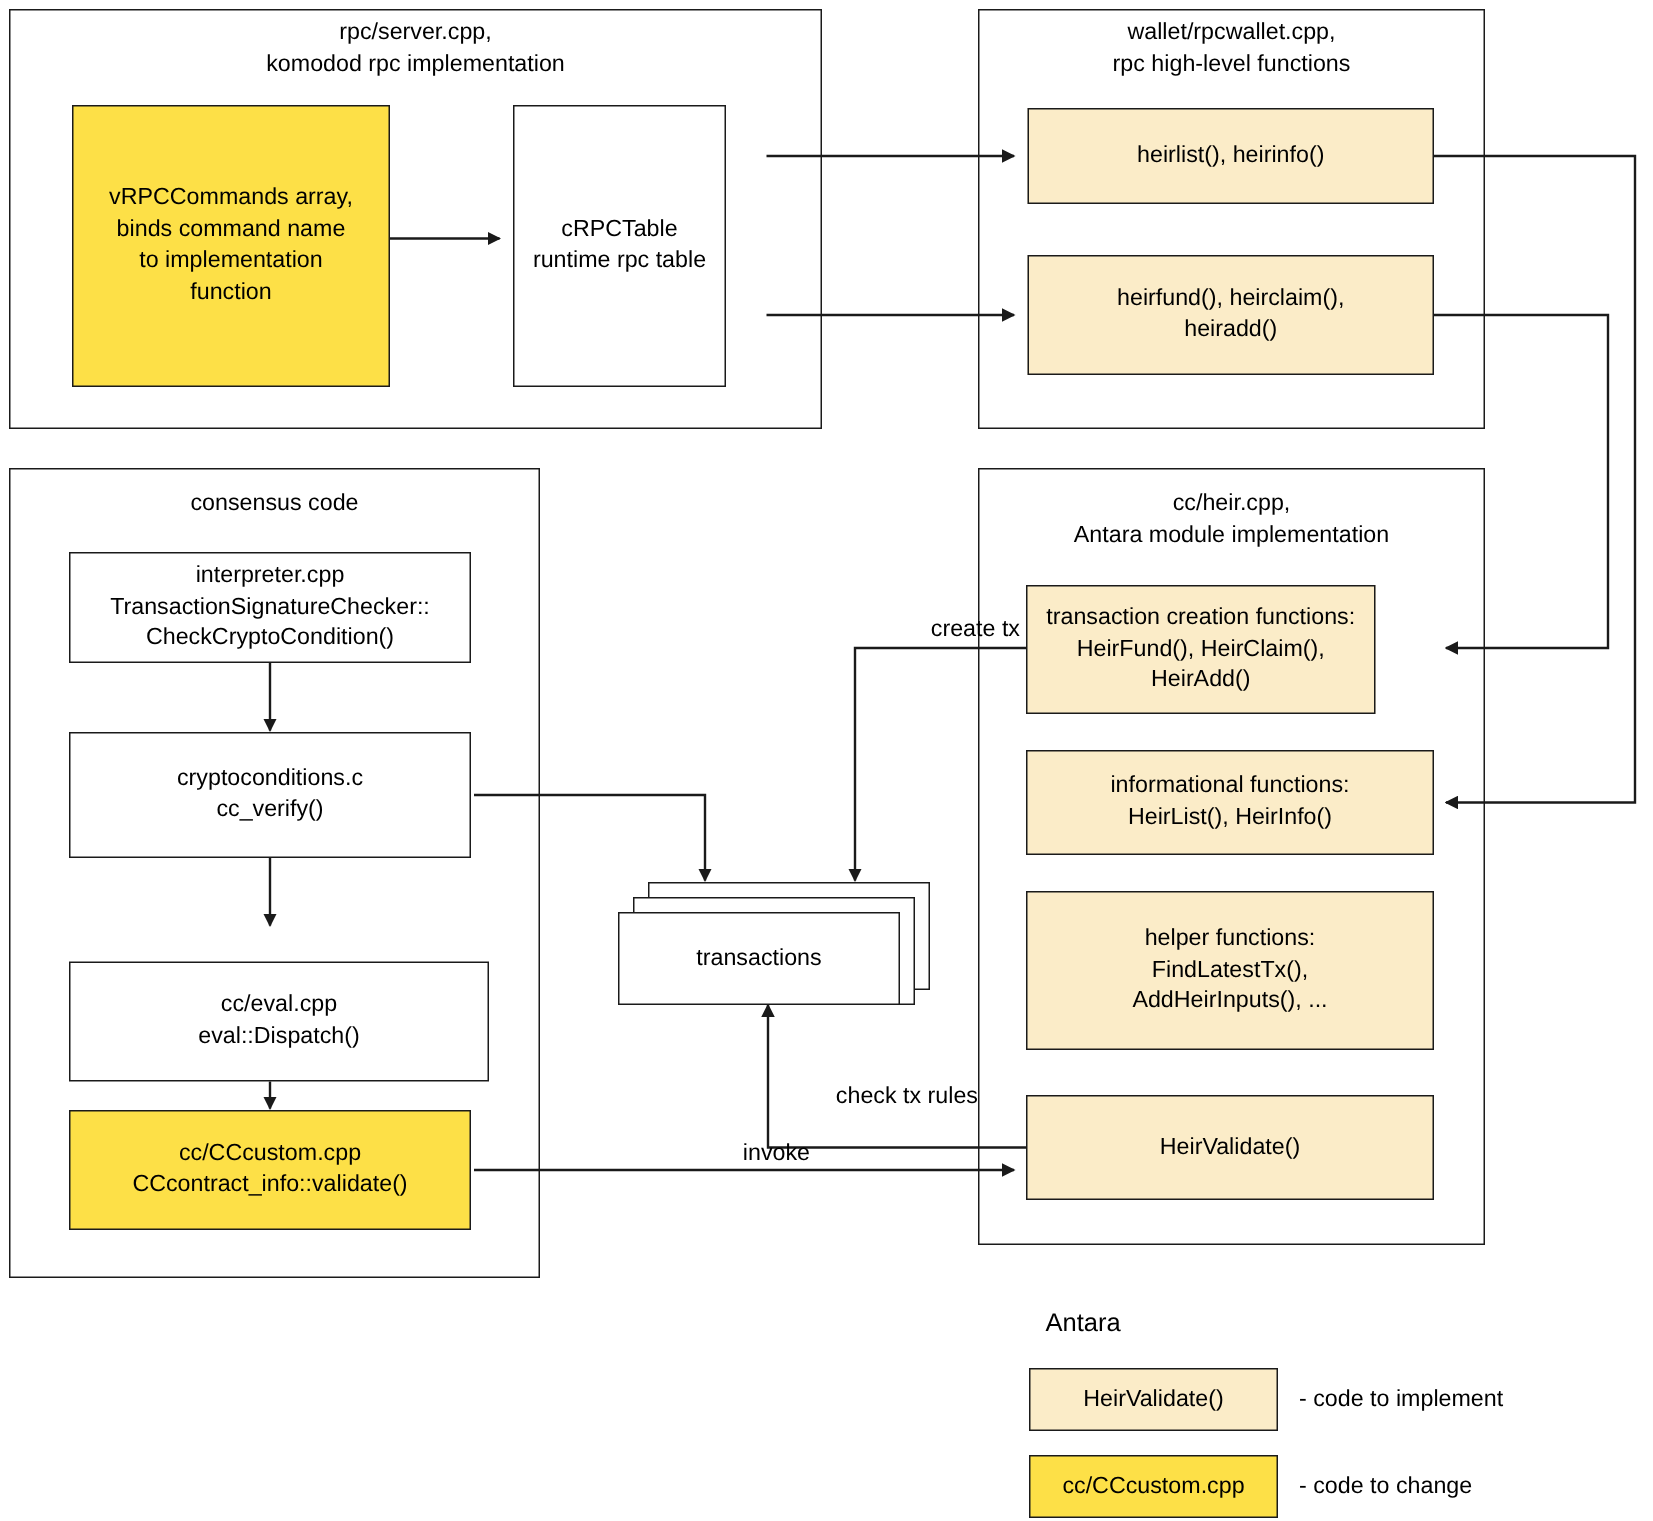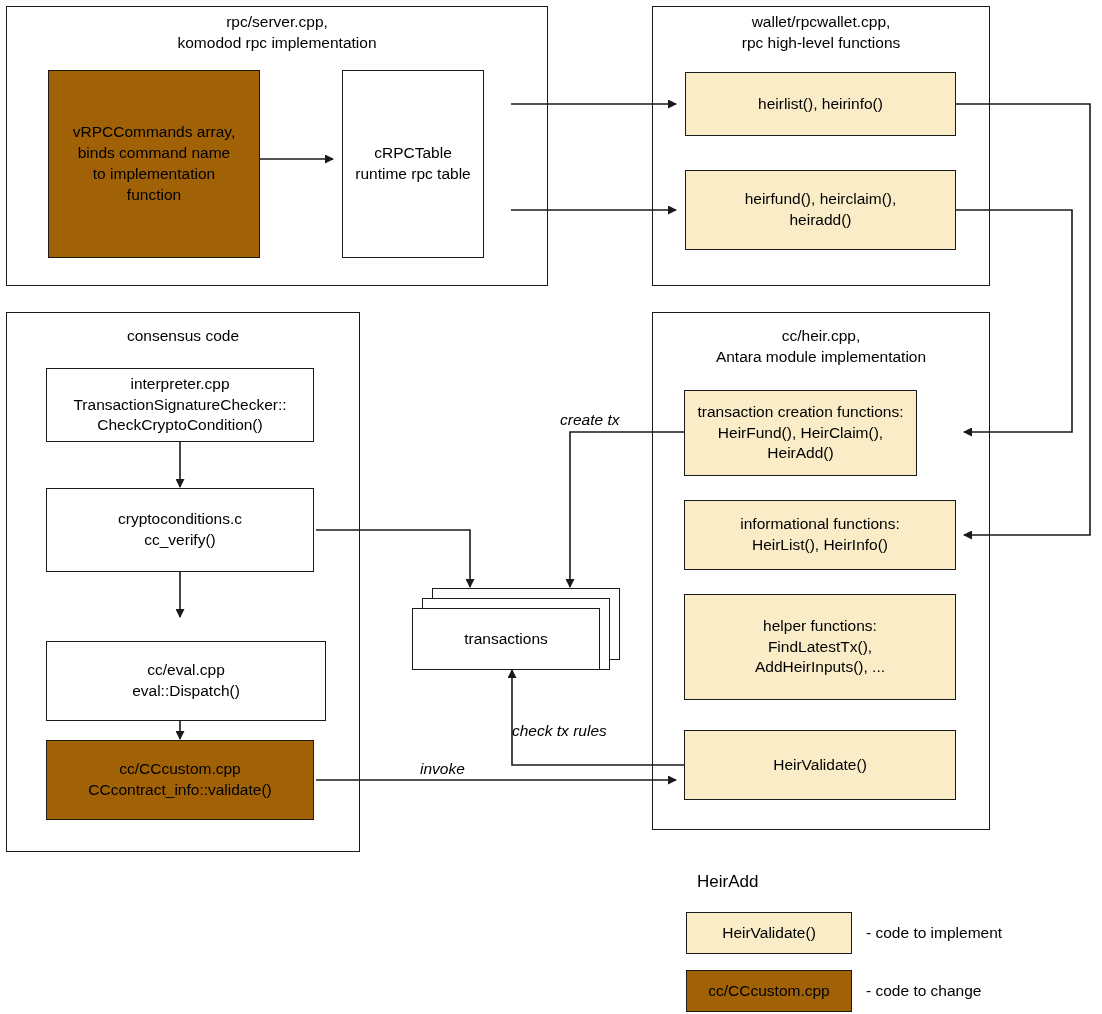--- a/index.html
+++ b/index.html
@@ -40,29 +40,29 @@
     align-items: center;
     justify-content: center;
     text-align: center;
     font-size: 15.5px;
     line-height: 1.35;
     white-space: pre-line;
     padding: 2px 6px;
   }
   .node.white { background: #ffffff; }
   .node.yellow { background: #fbecc8; }
-  .node.blue { background: #a16207; }
+  .node.blue { background: #fde047; }
   .label {
     position: absolute;
     font-size: 15.5px;
     line-height: 1.35;
     white-space: pre-line;
     color: #000;
   }
-  .label.center { text-align: left; font-style: italic; }
+  .label.center { text-align: right; }
   svg.arrows {
     position: absolute;
     left: 0;
     top: 0;
     width: 1102px;
     height: 1014px;
     pointer-events: none;
   }
   .legend-title {
     position: absolute;
@@ -178,21 +178,21 @@
   <div class="stack-shadow" style="left:422px; top:598px; width:188px; height:72px;"></div>
   <div class="node white" style="left:412px; top:608px; width:188px; height:62px;">transactions</div>
 
   <div class="label center" style="left:560px; top:410px; width:120px;">create tx</div>
 
 
   <div class="label center" style="left:512px; top:721px; width:140px;">check tx rules</div>
 
   <div class="label center" style="left:420px; top:759px; width:120px;">invoke</div>
 
-  <div class="legend-title" style="left:697px; top:872px;">HeirAdd</div>
+  <div class="legend-title" style="left:697px; top:872px;">Antara</div>
 
   <div class="node yellow" style="left:686px; top:912px; width:166px; height:42px;">HeirValidate()</div>
   <div class="legend-text" style="left:866px; top:924px;">- code to implement</div>
 
   <div class="node blue" style="left:686px; top:970px; width:166px; height:42px;">cc/CCcustom.cpp</div>
   <div class="legend-text" style="left:866px; top:982px;">- code to change</div>
 
 </div>
 
 </body></html>

